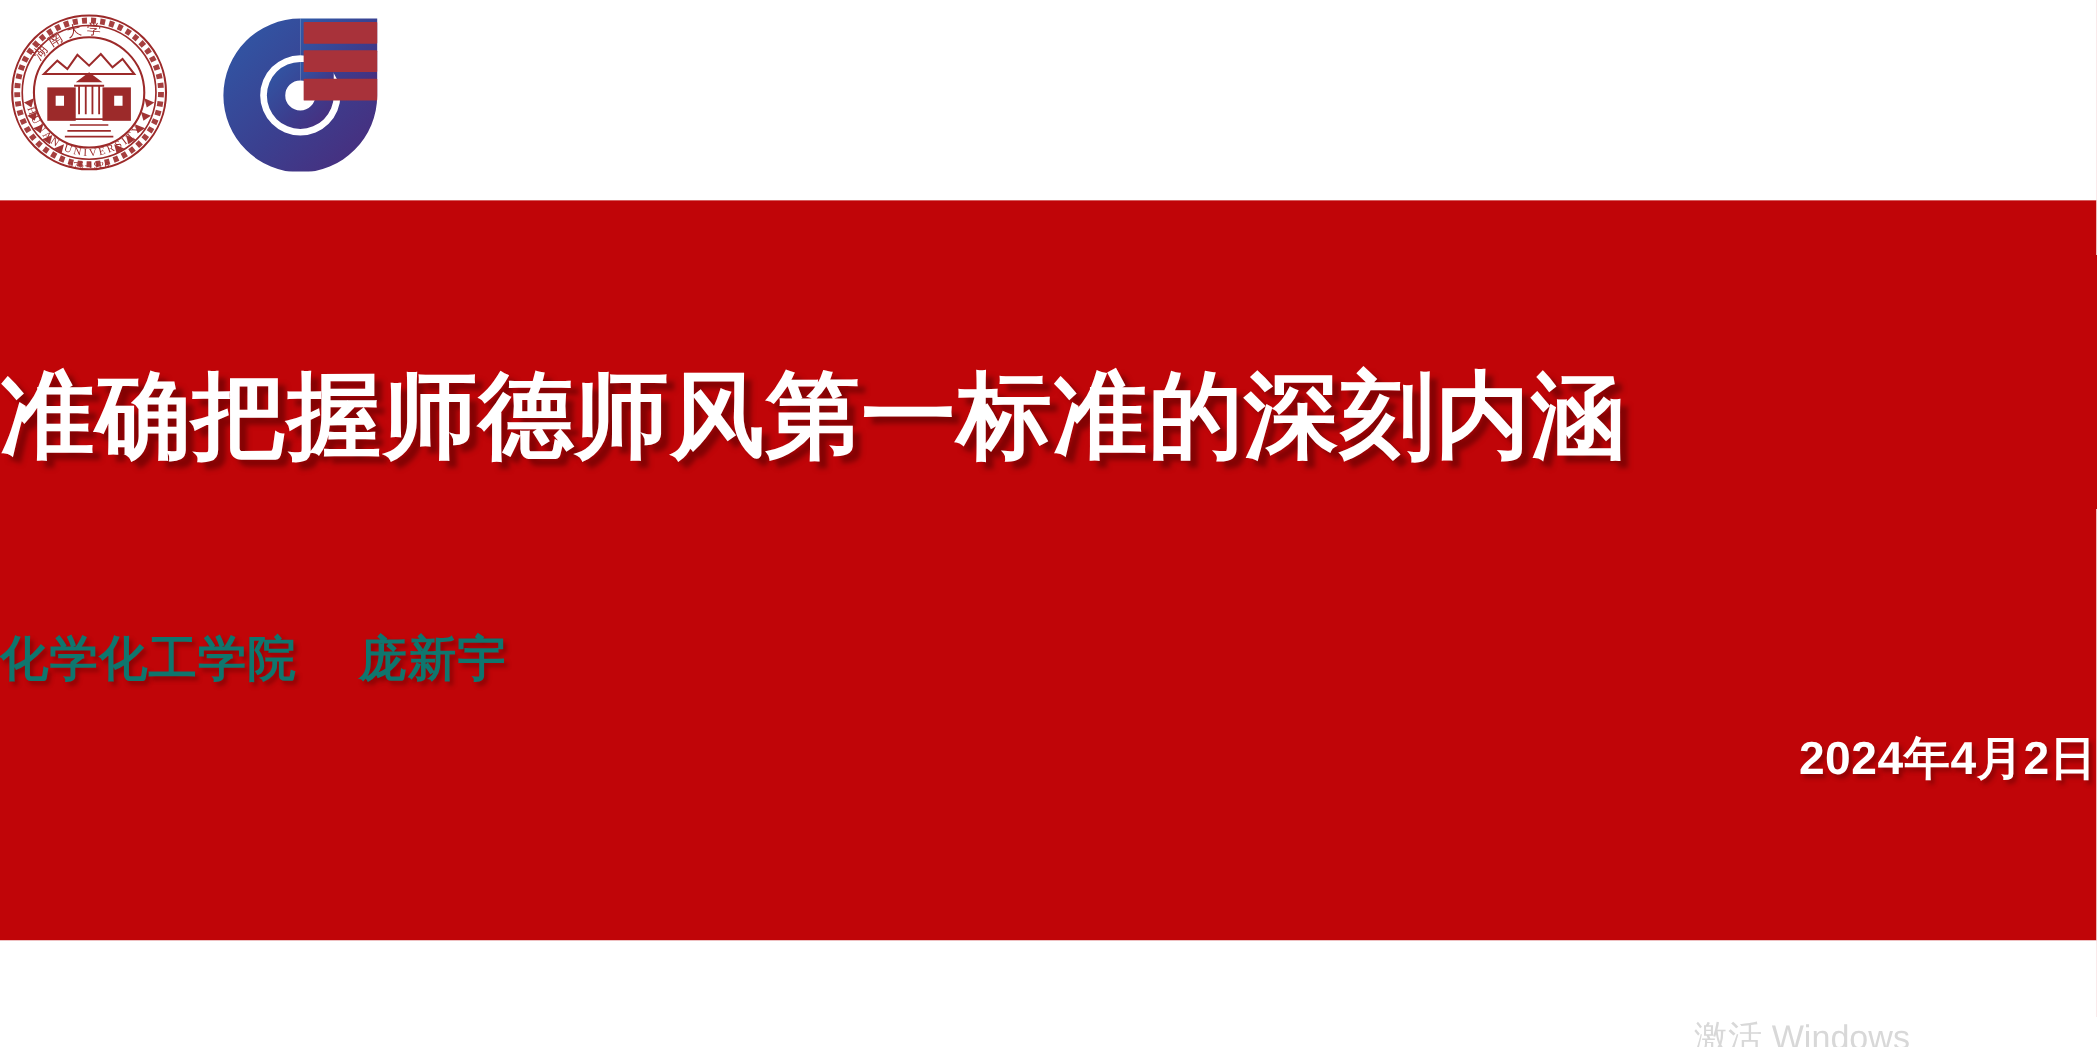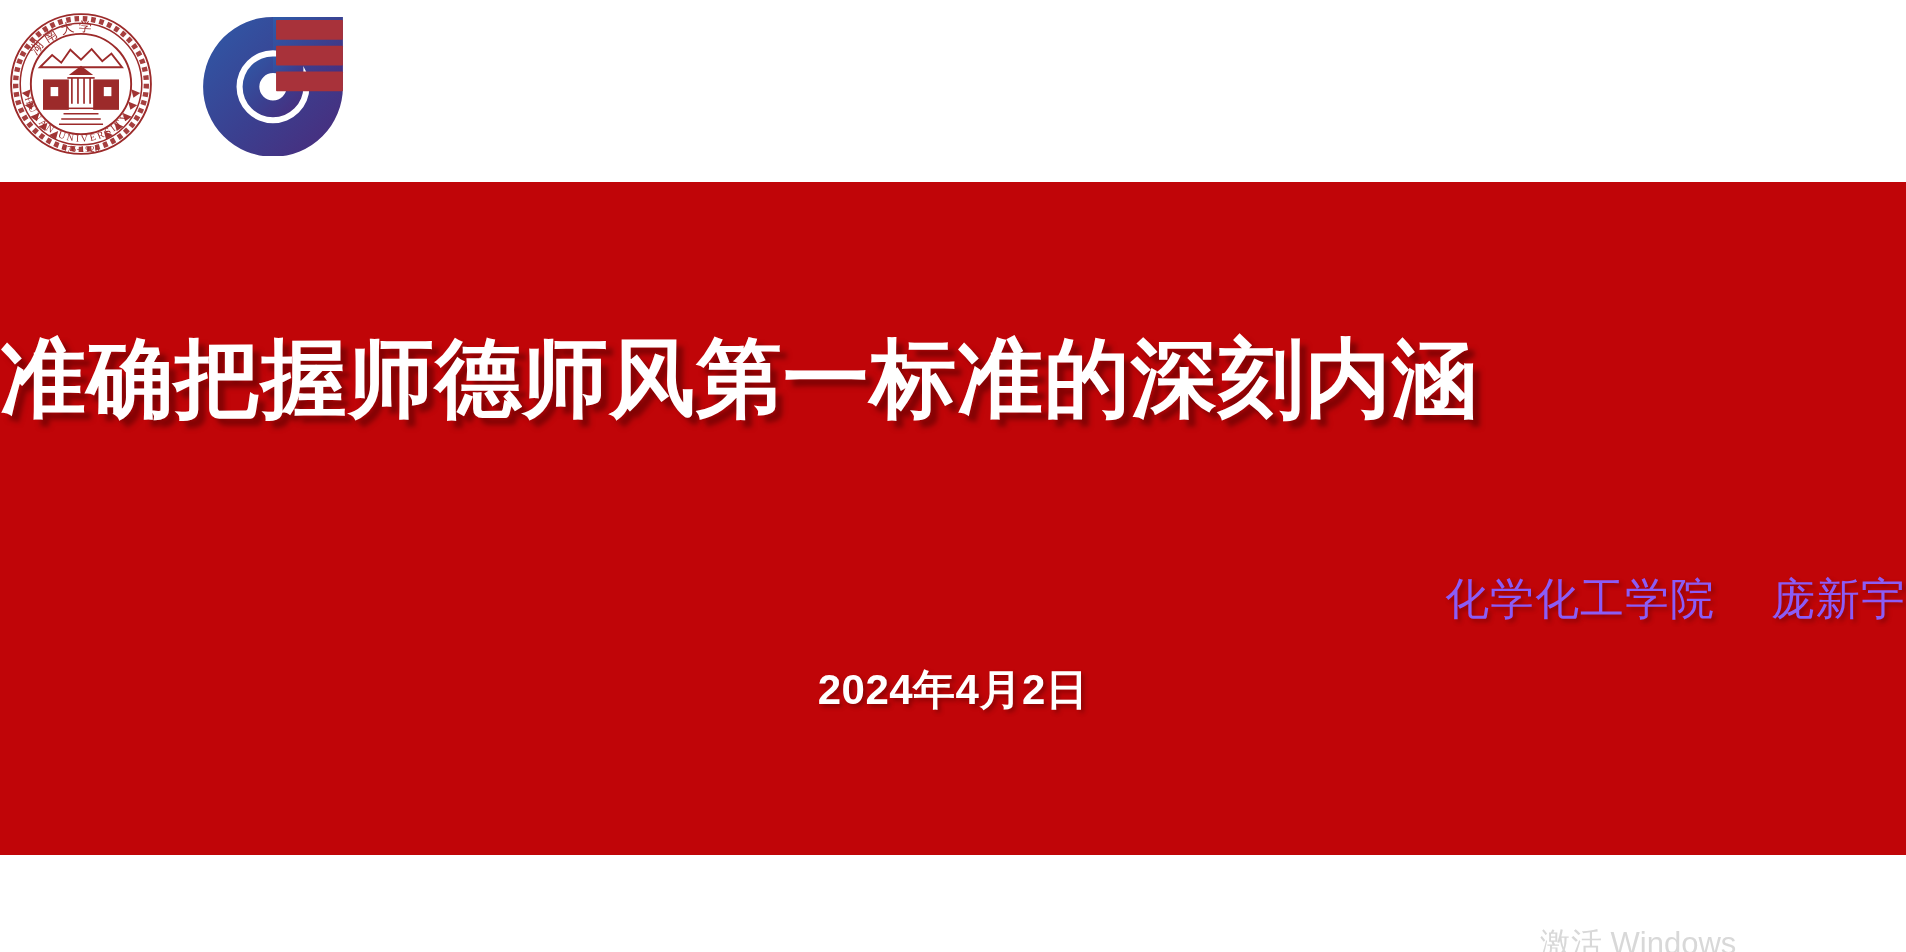--- a/index.html
+++ b/index.html
@@ -73,40 +73,40 @@
     white-space: nowrap;
     text-shadow: 7px 7px 5px rgba(80, 0, 0, 0.55);
     z-index: 2;
   }
 
   #presenter {
     position: absolute;
     left: 0;
     top: 570px;
     width: 1906px;
-    text-align: right;
-    color: #8b5cf6;
+    text-align: left;
+    color: #0f766e;
     font-size: 44px;
-    font-weight: 400;
+    font-weight: 700;
     letter-spacing: 1px;
     white-space: nowrap;
     text-shadow: 3px 3px 4px rgba(80, 0, 0, 0.45);
     z-index: 2;
   }
   #presenter .gap {
     display: inline-block;
     width: 56px;
   }
 
   #date-line {
     position: absolute;
     left: 0;
     top: 662px;
     width: 1906px;
-    text-align: center;
+    text-align: right;
     color: #ffffff;
     font-size: 42px;
     font-weight: 700;
     letter-spacing: 0.5px;
     white-space: nowrap;
     text-shadow: 3px 3px 4px rgba(80, 0, 0, 0.45);
     z-index: 2;
   }
 
   

